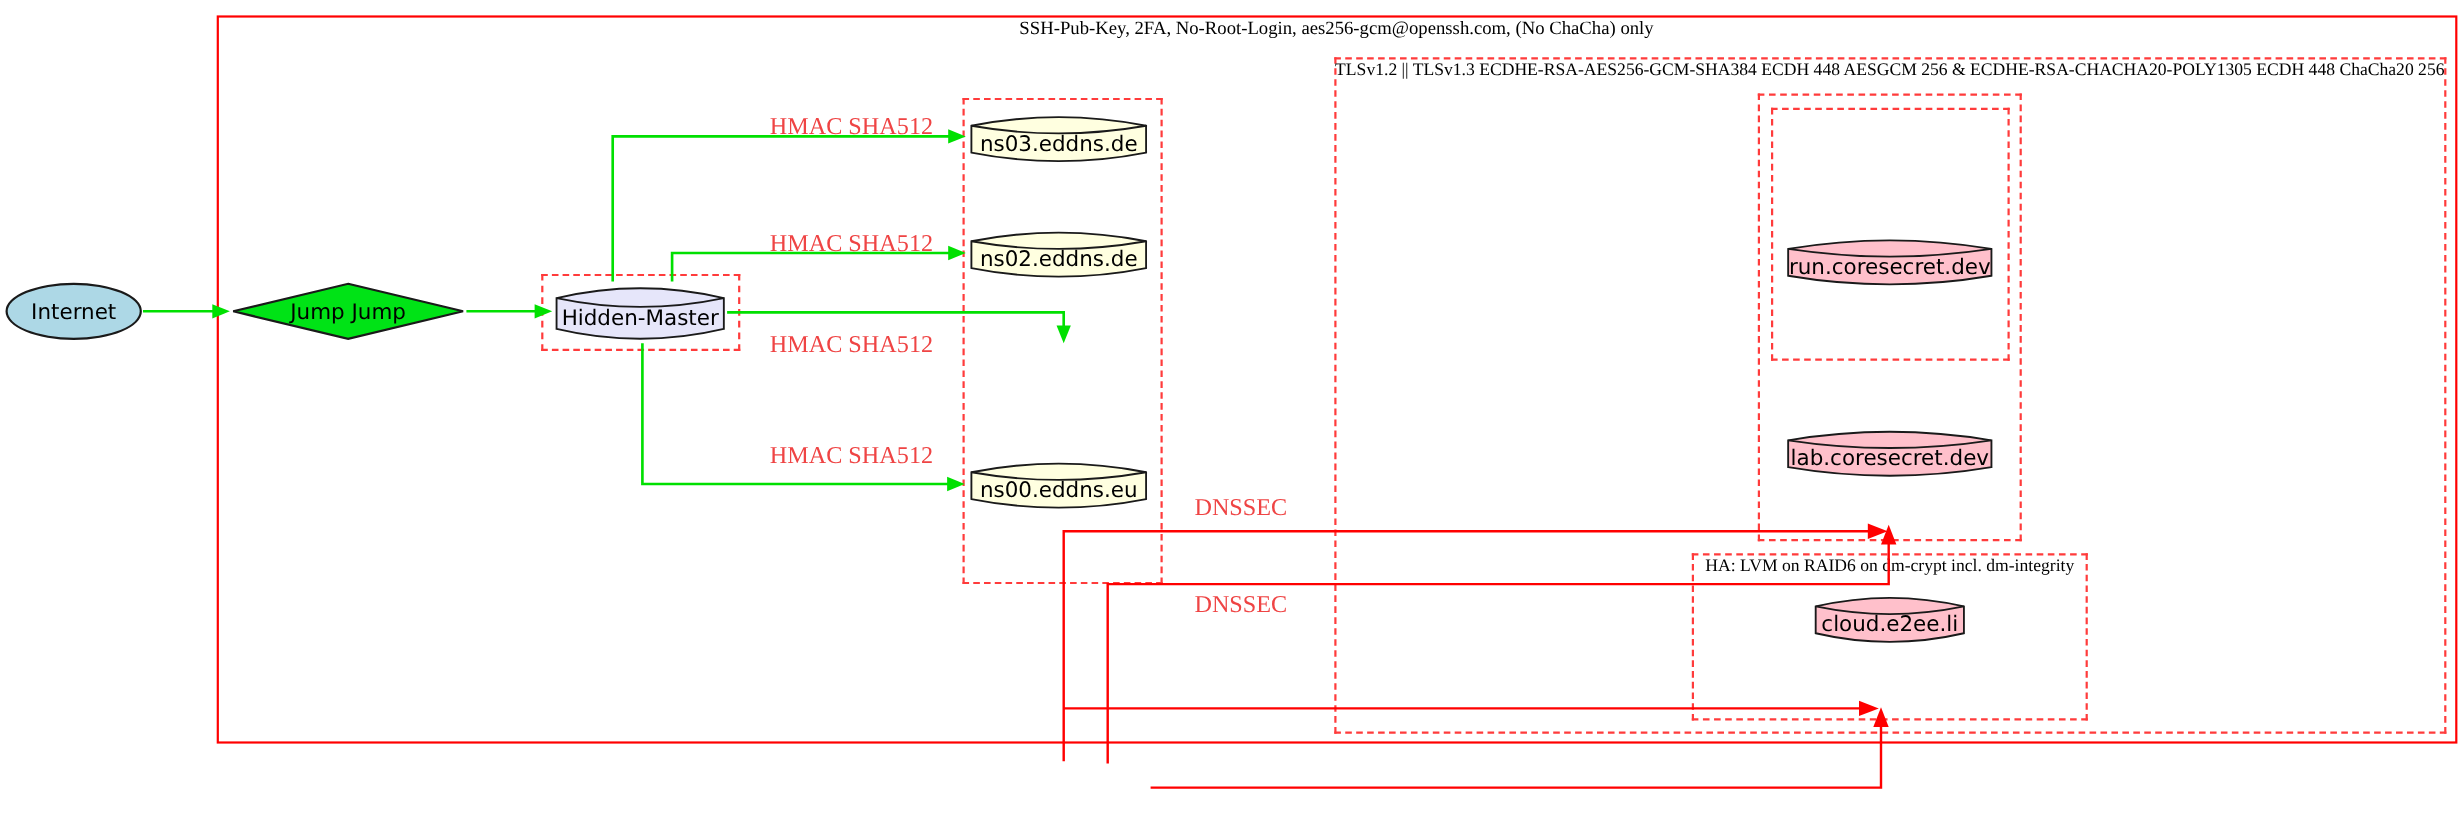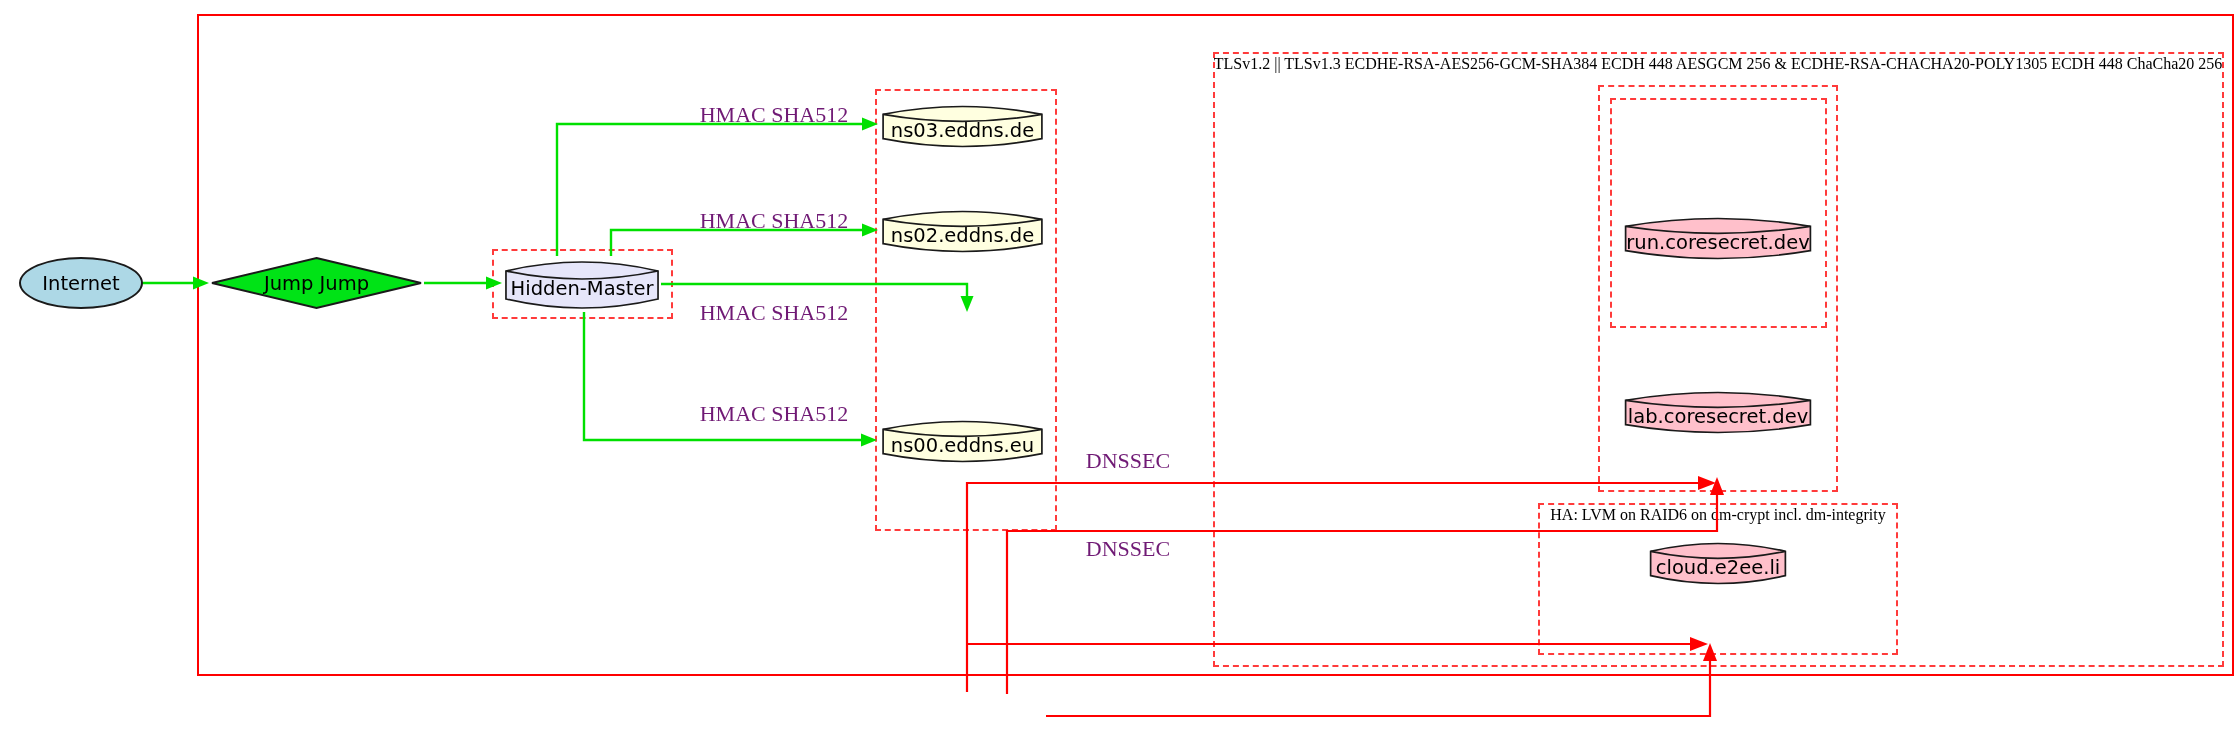--- a/index.html
+++ b/index.html
@@ -25,21 +25,21 @@
   .node .lbl{position:relative;white-space:nowrap;font-size:19.5px;color:#000;z-index:2;text-align:right;}
   .ellipse{border:2px solid #1a1a1a;border-radius:50%;background:#add8e6;}
   .cyl{background:transparent;}
   .cyl svg{position:absolute;left:0;top:0;width:100%;height:100%;z-index:1;}
   .cyl .lbl{padding-top:7px;}
   .diamond{background:transparent;}
   .diamond svg{position:absolute;left:0;top:0;width:100%;height:100%;z-index:1;}
   
   .edge-label{
     position:absolute;transform:translateX(-50%);white-space:nowrap;
-    font-family:"Liberation Serif","DejaVu Serif",serif;font-size:22px;color:#701a75;
+    font-family:"Liberation Serif","DejaVu Serif",serif;font-size:22px;color:#ef4444;
   }
 </style>
 </head>
 <body>
 
 <div id="canvas">
 
   <div class="box solid" style="left:197px;top:14px;width:2037px;height:662px;"></div>
 
   <div class="box dashed" style="left:1213px;top:52px;width:1011px;height:615px;"></div>
@@ -47,20 +47,21 @@
   <div class="box dashed" style="left:875px;top:89px;width:182px;height:442px;"></div>
 
   <div class="box dashed" style="left:492px;top:249px;width:181px;height:70px;"></div>
 
   <div class="box dashed" style="left:1598px;top:85px;width:240px;height:407px;"></div>
 
   <div class="box dashed" style="left:1610px;top:98px;width:217px;height:230px;"></div>
 
   <div class="box dashed" style="left:1538px;top:503px;width:360px;height:152px;"></div>
 
+  <div class="cluster-label lbl-ssh" style="left:1215px;top:16px;">SSH-Pub-Key, 2FA, No-Root-Login, aes256-gcm@openssh.com, (No ChaCha) only</div>
   <div class="cluster-label lbl-tls" style="left:1718px;top:55px;">TLSv1.2 || TLSv1.3 ECDHE-RSA-AES256-GCM-SHA384 ECDH 448 AESGCM 256 &amp; ECDHE-RSA-CHACHA20-POLY1305 ECDH 448 ChaCha20 256</div>
   <div class="cluster-label lbl-ha" style="left:1718px;top:506px;">HA: LVM on RAID6 on dm-crypt incl. dm-integrity</div>
 
   <svg id="edges" viewBox="0 0 2240 744">
 
     <g stroke="#00E000" stroke-width="2.4" fill="#00E000">
 
       <g>
         <line x1="130" y1="283" x2="196" y2="283"></line>
         <polygon points="209,283 193,276.5 193,289.5" stroke="none"></polygon>
@@ -116,21 +117,21 @@
     </g>
   </svg>
 
   <div class="edge-label" style="left:774px;top:102px;">HMAC SHA512</div>
   <div class="edge-label" style="left:774px;top:208px;">HMAC SHA512</div>
   <div class="edge-label" style="left:774px;top:300px;">HMAC SHA512</div>
   <div class="edge-label" style="left:774px;top:401px;">HMAC SHA512</div>
   <div class="edge-label" style="left:1128px;top:448px;">DNSSEC</div>
   <div class="edge-label" style="left:1128px;top:536px;">DNSSEC</div>
 
-  <div class="node ellipse" style="left:19px;top:257px;width:124px;height:52px;">
+  <div class="node ellipse" style="left:5px;top:257px;width:124px;height:52px;">
     <span class="lbl">Internet</span>
   </div>
 
   <div class="node diamond" style="left:209px;top:256px;width:215px;height:54px;">
     <svg viewBox="0 0 215 54" preserveAspectRatio="none">
       <polygon points="107.5,2 212,27 107.5,52 3,27" fill="#00E316" stroke="#1a1a1a" stroke-width="2" vector-effect="non-scaling-stroke"></polygon>
     </svg>
     <span class="lbl">Jump Jump</span>
   </div>
 

